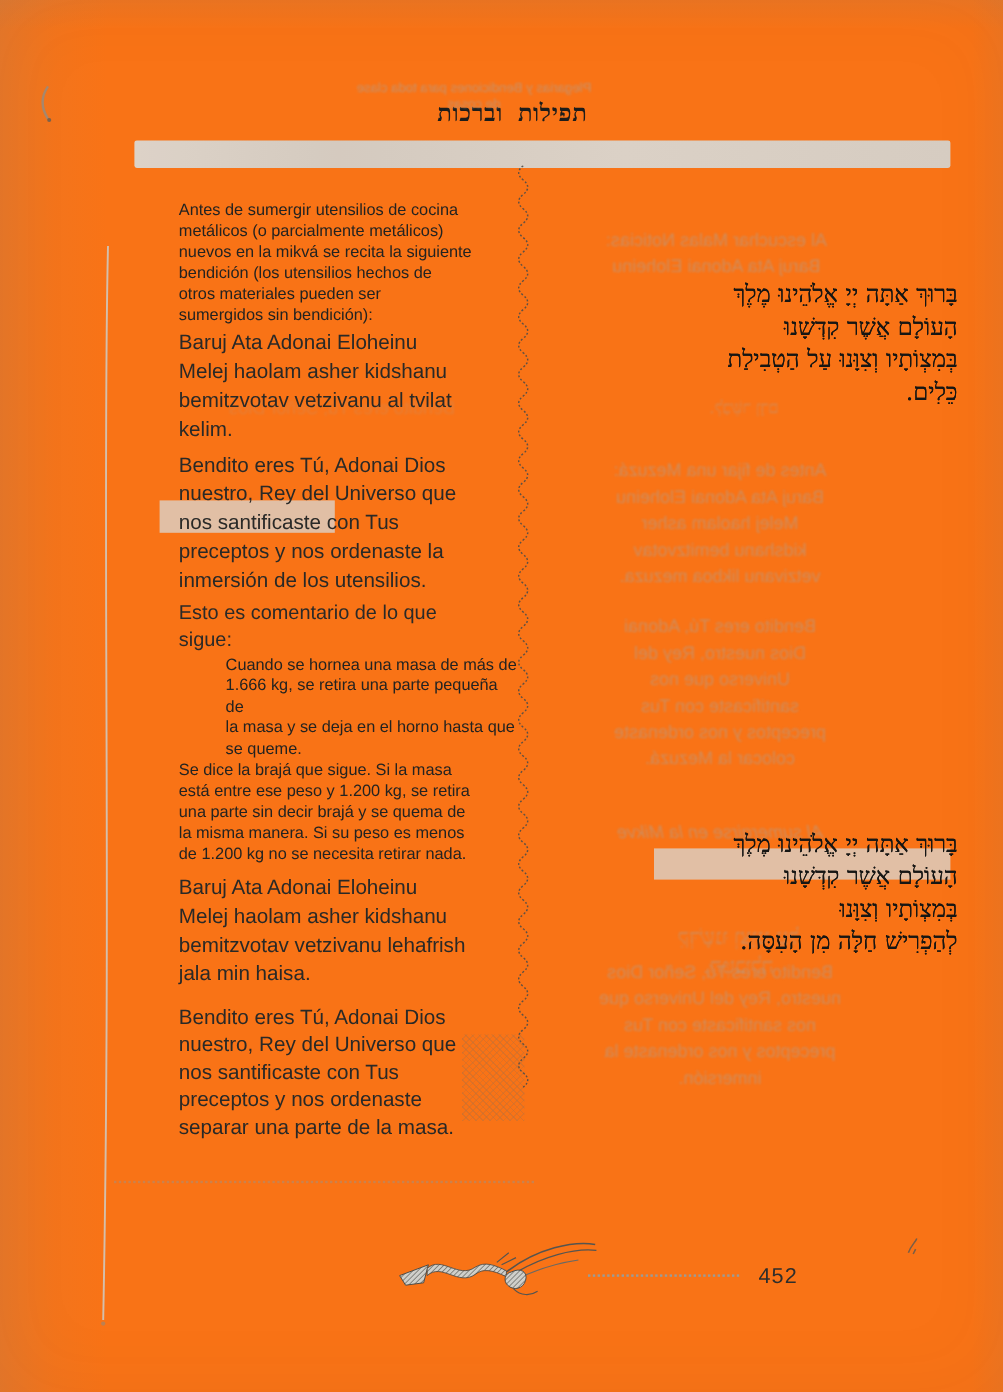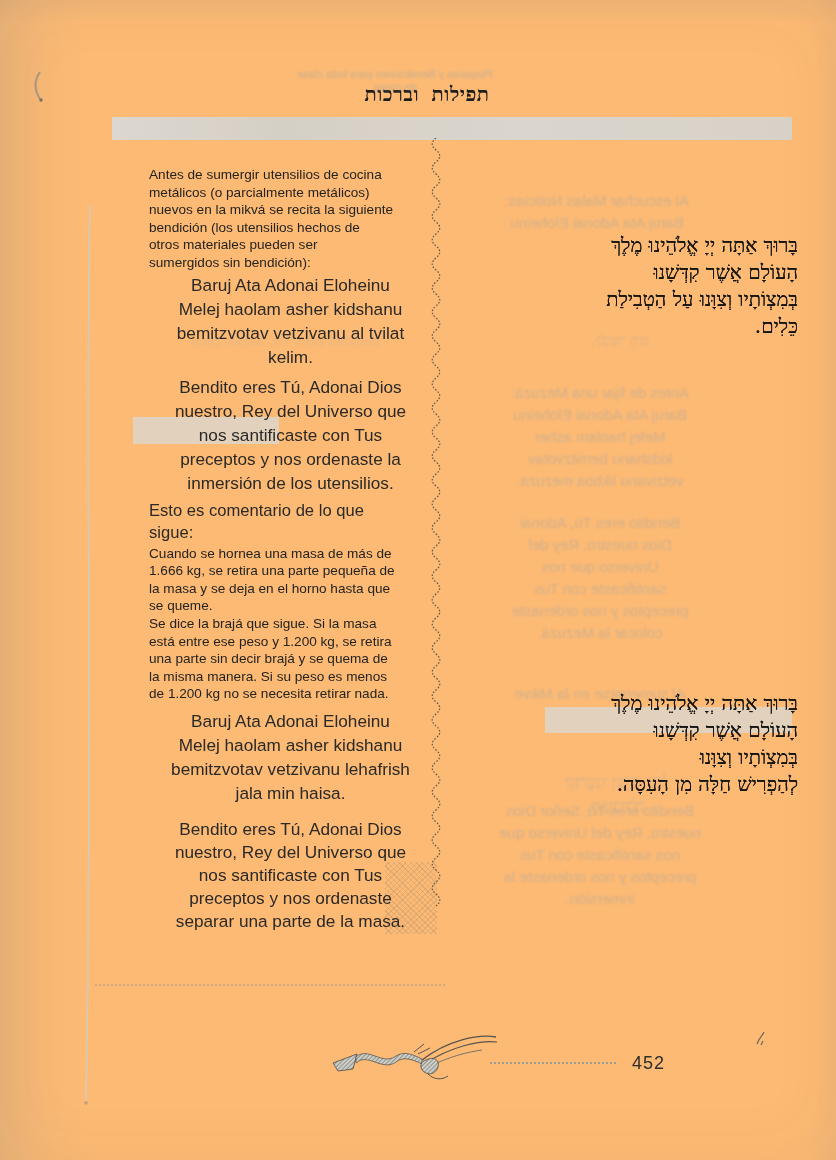--- a/index.html
+++ b/index.html
@@ -1,18 +1,18 @@
 <!DOCTYPE html>
 <html><head>
 <meta charset="utf-8">
 <style>
   html,body{margin:0;padding:0;background:#f6f6f4;}
   .page{
     position:relative;width:836px;height:1160px;overflow:hidden;
-    background:#fdba74;
+    background:#f97316;
     font-family:"Liberation Sans",sans-serif;
     box-shadow:inset 0 0 70px rgba(70,70,62,.06);
   }
   .edge-left{position:absolute;left:0;top:0;width:90px;height:1160px;
     background:linear-gradient(90deg,rgba(140,140,132,.16),rgba(140,140,132,.05) 45px,rgba(140,140,132,0) 90px);}
   .edge-top{position:absolute;left:0;top:0;width:836px;height:24px;
     background:linear-gradient(180deg,rgba(140,140,132,.10),rgba(140,140,132,0));}
   .edge-right{position:absolute;right:0;top:0;width:26px;height:1160px;
     background:linear-gradient(270deg,rgba(140,140,132,.08),rgba(140,140,132,0));}
 
@@ -35,26 +35,26 @@
       repeating-linear-gradient(45deg,rgba(110,110,104,.35) 0 1px,transparent 1px 4px),
       repeating-linear-gradient(-45deg,rgba(110,110,104,.28) 0 1px,transparent 1px 4px);
   }
   .ghost-rule{position:absolute;left:95px;top:984px;width:350px;height:0;
     border-top:2px dotted rgba(148,148,142,.45);filter:blur(.4px);}
 
   .col-left{position:absolute;left:149px;top:166px;width:283px;color:#262624;z-index:5;}
   .small-text{font-size:13.6px;line-height:17.6px;white-space:pre-line;color:#232321;}
   .big-text{font-size:17.2px;line-height:24px;white-space:pre-line;color:#29292
 7;}
-  .big-text{color:#292927;text-align:center;}
+  .big-text{color:#292927;}
   .t1{margin-top:1px;}
   .s1{margin-top:6px;}
   .comment-head{margin-top:5px;font-size:16.6px;line-height:22.5px;
     white-space:pre-line;color:#2a2a28;}
-  .p2{margin-top:0;}
+  .p2{margin-top:0;margin-left:39px;}
   .t2{margin-top:6px;}
   .s2{margin-top:13px;line-height:23px;}
 
   .hebrew-block{
     position:absolute;left:468px;width:330px;z-index:5;
     direction:rtl;text-align:right;white-space:pre-line;
     font-family:"DejaVu Serif",serif;font-size:20px;line-height:27px;color:#161614;
     text-shadow:0 0 .4px #161614;
   }
   .heb1{top:232px;}

